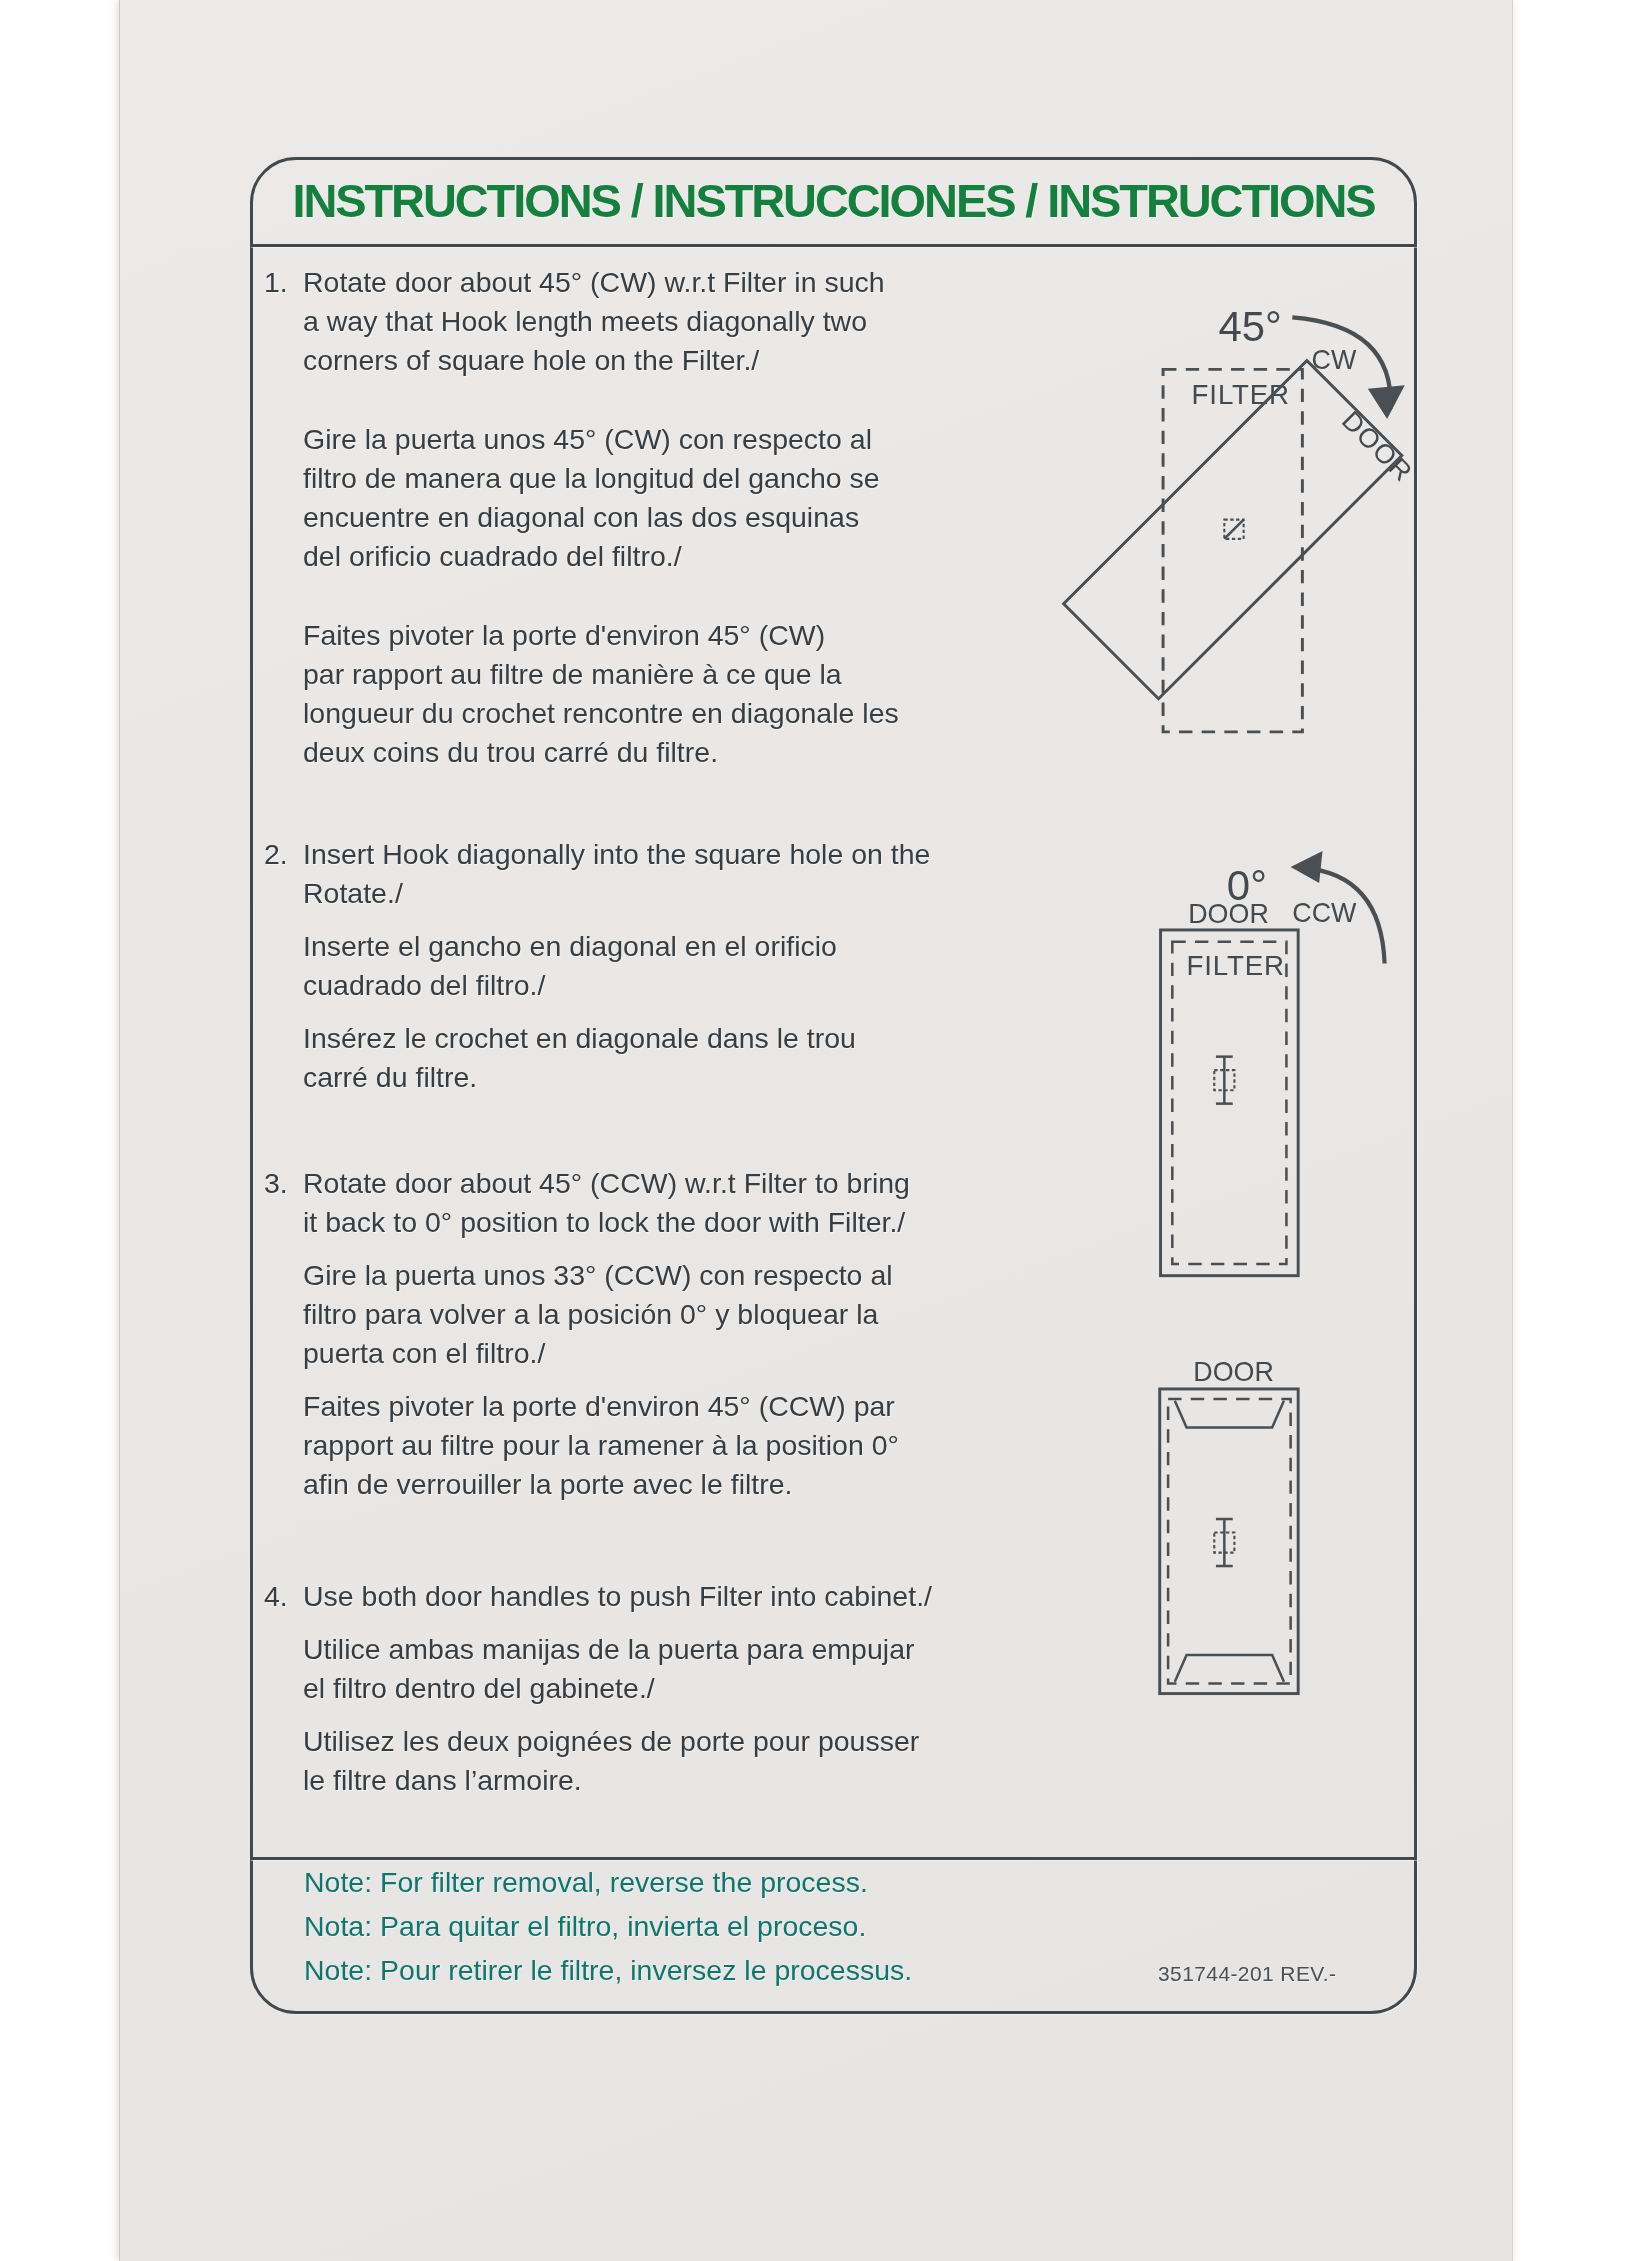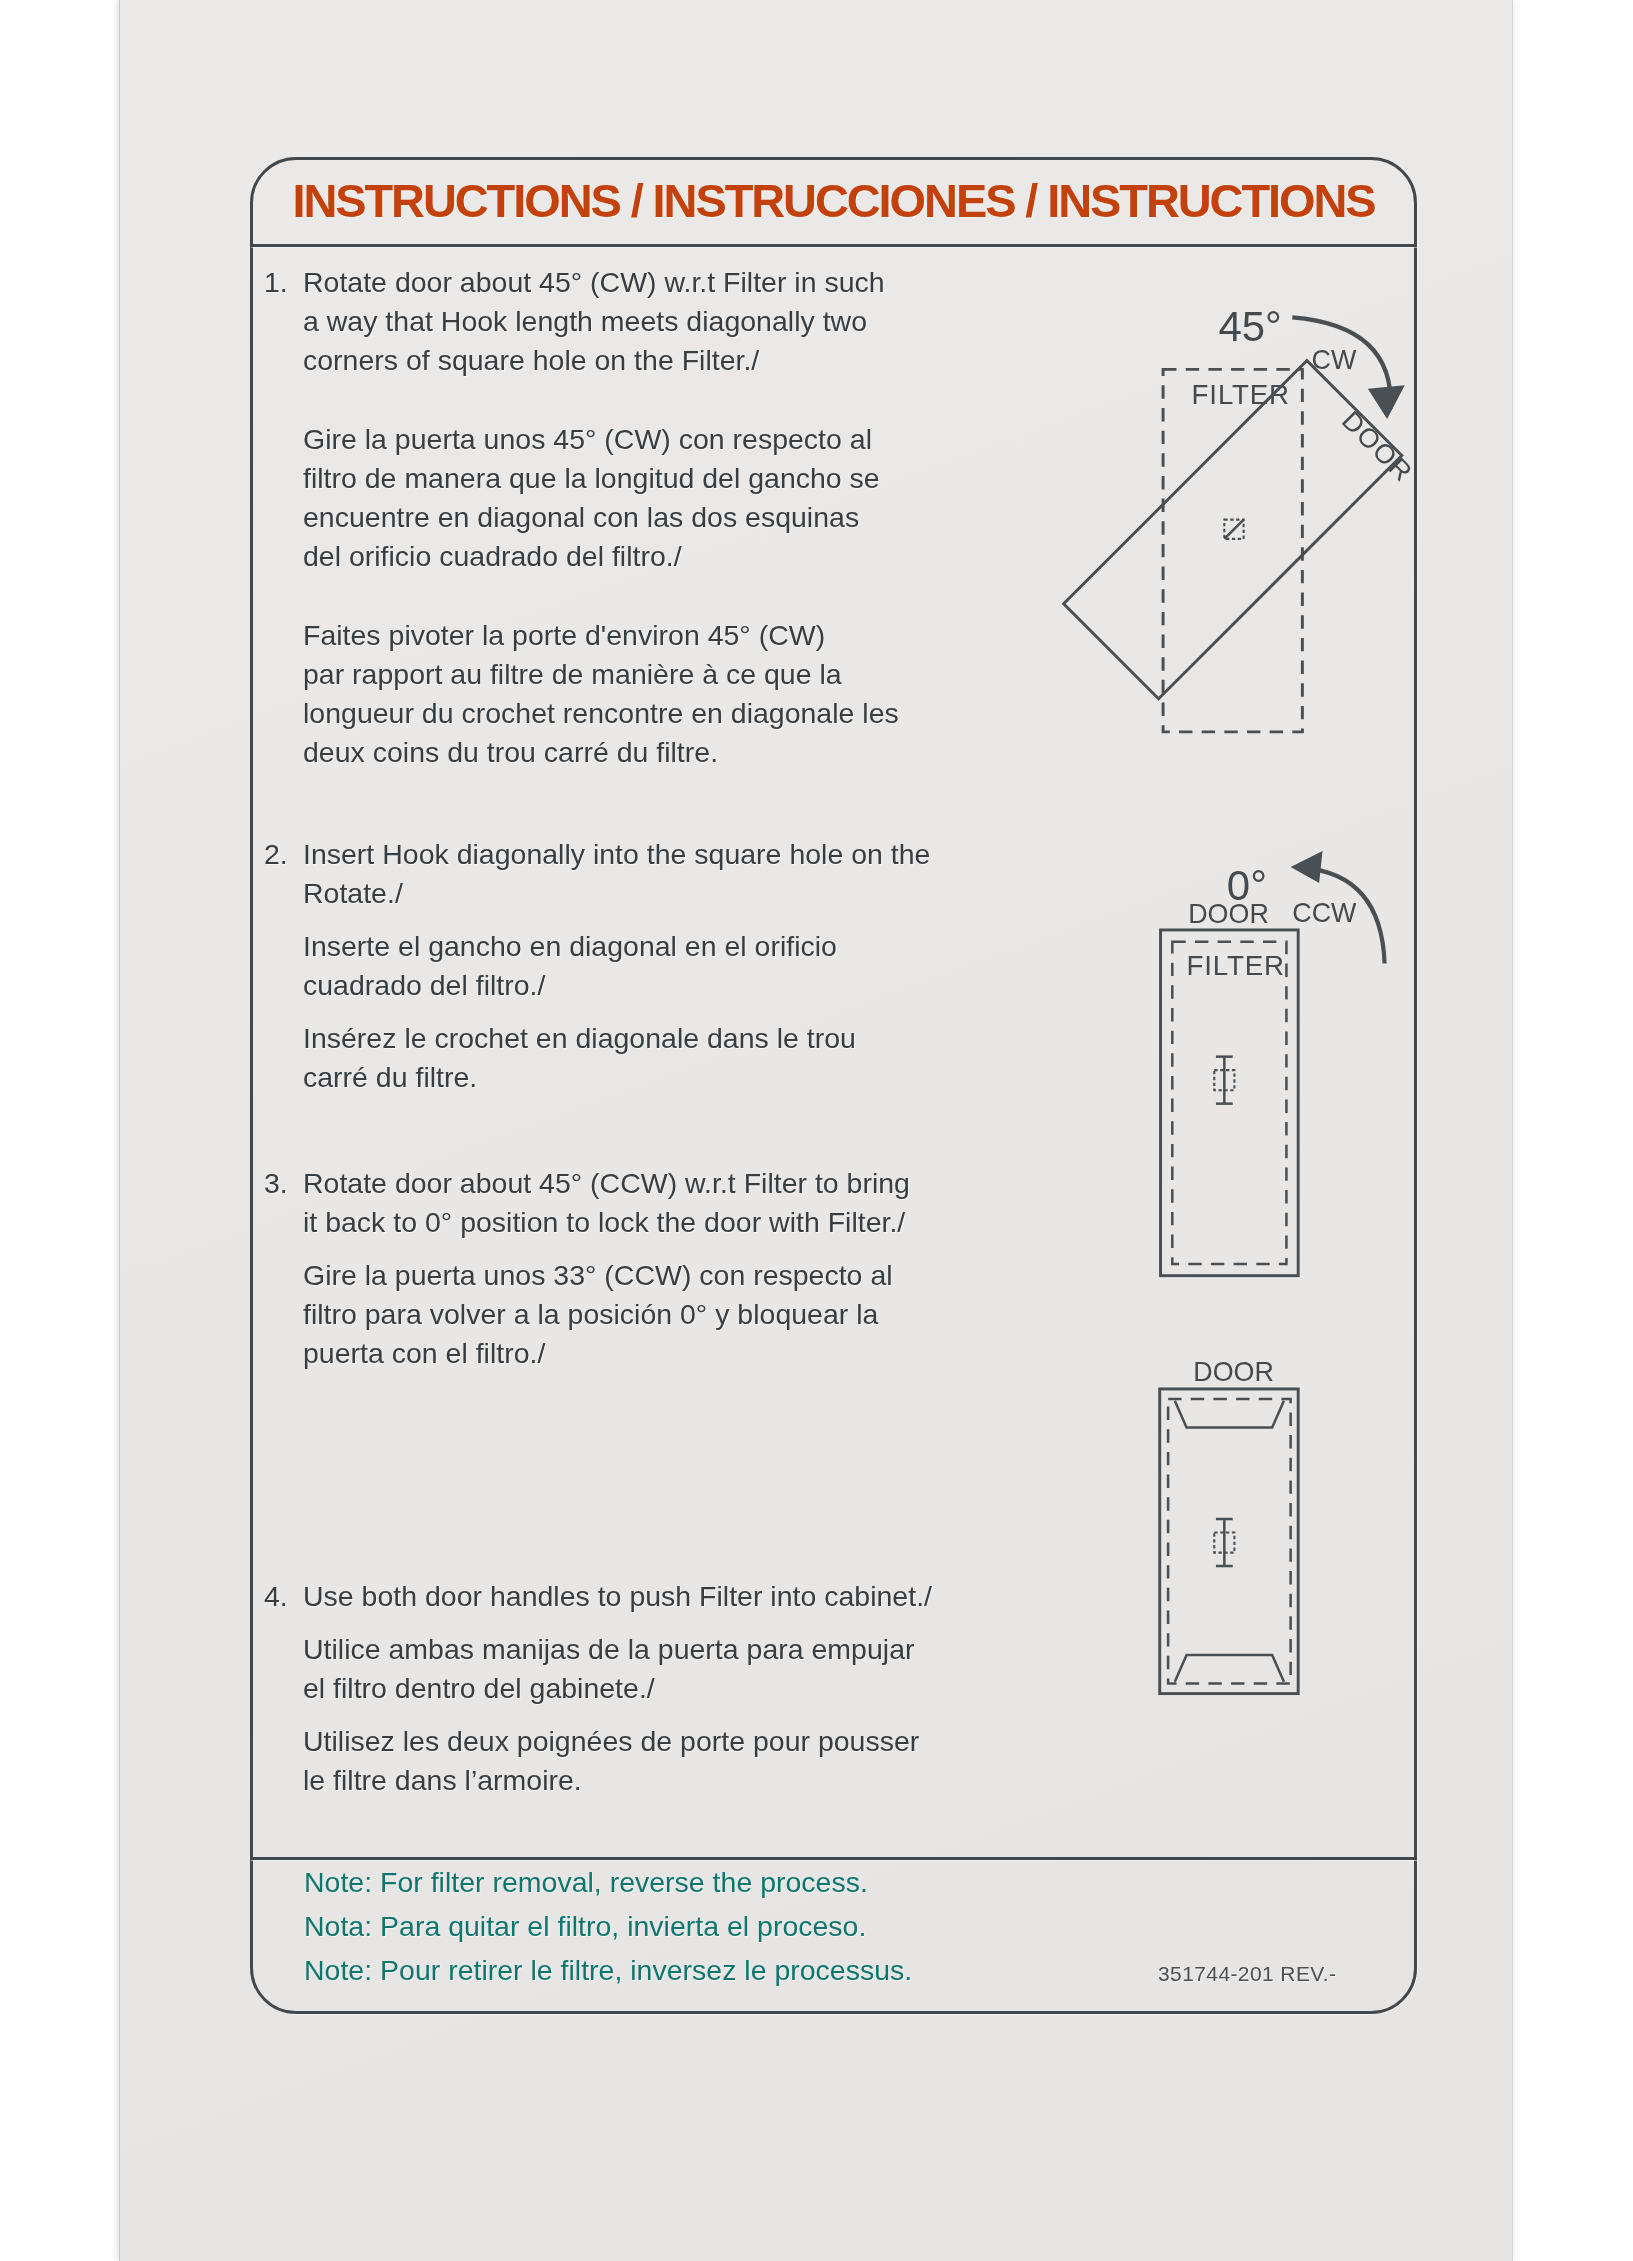--- a/index.html
+++ b/index.html
@@ -16,21 +16,21 @@
   #label-border{
     position:absolute;left:250px;top:157px;width:1167px;height:1857px;
     border:3.4px solid #42484c;border-radius:46px;box-sizing:border-box;
     box-shadow:0.8px 0.8px 0 rgba(255,255,255,0.7);
   }
   #title-band{
     position:absolute;left:250px;top:157px;width:1167px;height:87px;
     display:flex;align-items:center;justify-content:center;
   }
   #title-band .t{
-    font-size:47px;font-weight:bold;letter-spacing:-2.1px;color:#c2410c;
+    font-size:47px;font-weight:bold;letter-spacing:-2.1px;color:#15803d;
     text-shadow:0.8px 0.8px 0 rgba(255,255,255,0.6);white-space:nowrap;
   }
   .hline{
     position:absolute;left:250px;width:1167px;height:0;
     border-top:3.4px solid #42484c;box-shadow:0.8px 0.8px 0 rgba(255,255,255,0.6);
   }
   #title-sep{top:244px;}
   #notes-sep{top:1857px;}
   #steps{
     position:absolute;left:264px;top:263px;width:932px;
@@ -116,20 +116,25 @@
         <span class="step-num">3.</span>
         <div class="para">
           <div class="line">Rotate door about 45° (CCW) w.r.t Filter to bring</div>
           <div class="line">it back to 0° position to lock the door with Filter./</div>
         </div>
         <div class="para">
           <div class="line">Gire la puerta unos 33° (CCW) con respecto al</div>
           <div class="line">filtro para volver a la posición 0° y bloquear la</div>
           <div class="line">puerta con el filtro./</div>
         </div>
+        <div class="para">
+          <div class="line">Faites pivoter la porte d'environ 45° (CCW) par</div>
+          <div class="line">rapport au filtre pour la ramener à la position 0°</div>
+          <div class="line">afin de verrouiller la porte avec le filtre.</div>
+        </div>
       </div>
       <div class="step step-4">
         <span class="step-num">4.</span>
         <div class="para">
           <div class="line">Use both door handles to push Filter into cabinet./</div>
         </div>
         <div class="para">
           <div class="line">Utilice ambas manijas de la puerta para empujar</div>
           <div class="line">el filtro dentro del gabinete./</div>
         </div>

